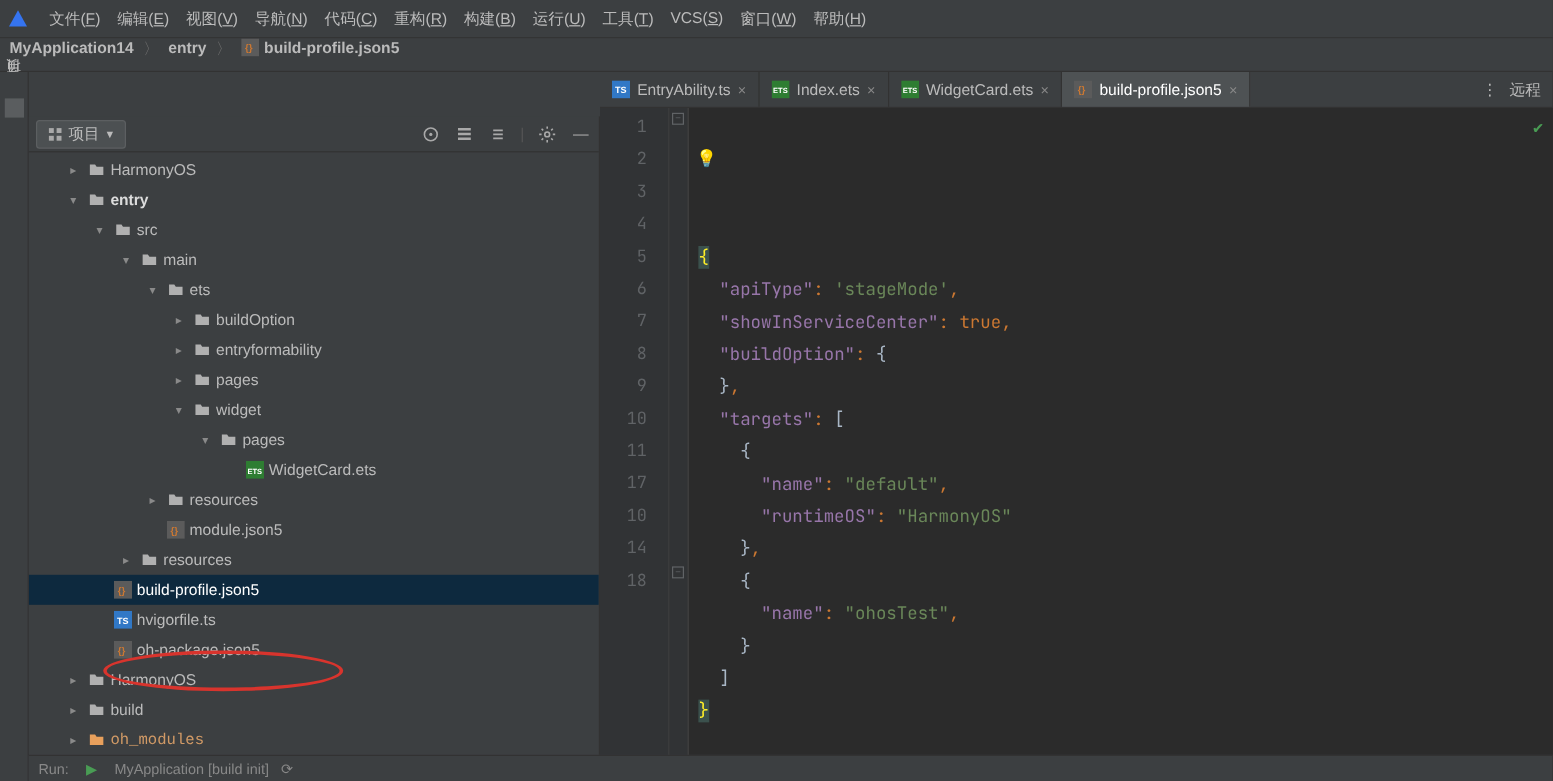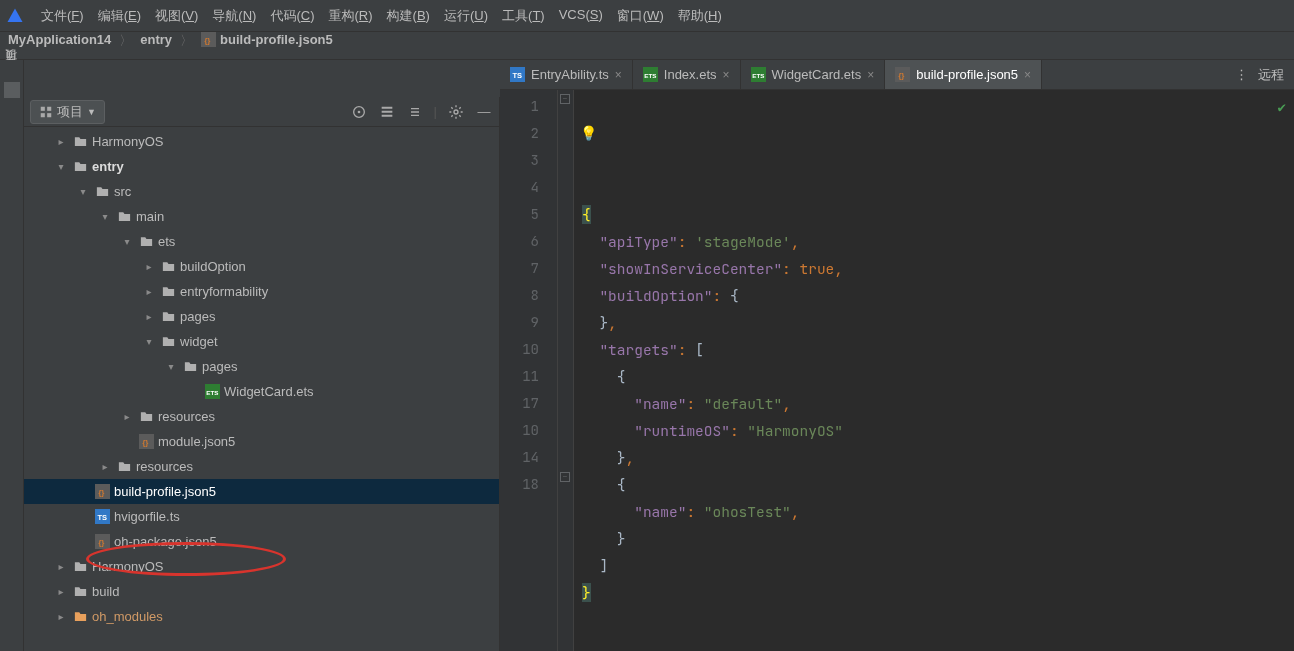--- a/index.html
+++ b/index.html
@@ -142,21 +142,21 @@
     color: #ffffff;
   }
   .tree-row .arrow {
     width: 14px;
     text-align: center;
     color: #8a8a8a;
     font-size: 10px;
   }
   .tree-row .bold { font-weight: bold; color: #dcdcdc; }
   .tree-row .icon { width: 16px; height: 16px; display: flex; align-items: center; justify-content: center; }
-  .orange-text { color: #d19a66; }
+  .orange-text { color: #d19a66; font-family: Liberation Mono, monospace; }
   .red-ellipse {
     position: absolute;
     left: 86px;
     top: 482px;
     width: 200px;
     height: 34px;
     border: 3px solid #d8342d;
     border-radius: 50%;
     pointer-events: none;
     z-index: 5;
@@ -626,13 +626,19 @@
           <div class="fold-mark" style="top: 4px;">−</div>
           <div class="fold-mark" style="top: 382px;">−</div>
         </div>
       <div class="code" id="code">
         <span class="bulb">💡</span>
         <span class="check">✔</span>
       <div><span class="tok-brace-hl">{</span></div><div><span>  </span><span class="tok-key">"apiType"</span><span class="tok-punc">: </span><span class="tok-str">'stageMode'</span><span class="tok-punc">,</span></div><div><span>  </span><span class="tok-key">"showInServiceCenter"</span><span class="tok-punc">: </span><span class="tok-bool">true</span><span class="tok-punc">,</span></div><div><span>  </span><span class="tok-key">"buildOption"</span><span class="tok-punc">: </span><span class="tok-brace">{</span></div><div><span>  </span><span class="tok-brace">}</span><span class="tok-punc">,</span></div><div><span>  </span><span class="tok-key">"targets"</span><span class="tok-punc">: </span><span class="tok-brace">[</span></div><div><span>    </span><span class="tok-brace">{</span></div><div><span>      </span><span class="tok-key">"name"</span><span class="tok-punc">: </span><span class="tok-str">"default"</span><span class="tok-punc">,</span></div><div><span>      </span><span class="tok-key">"runtimeOS"</span><span class="tok-punc">: </span><span class="tok-str">"HarmonyOS"</span></div><div><span>    </span><span class="tok-brace">}</span><span class="tok-punc">,</span></div><div><span>    </span><span class="tok-brace">{</span></div><div><span>      </span><span class="tok-key">"name"</span><span class="tok-punc">: </span><span class="tok-str">"ohosTest"</span><span class="tok-punc">,</span></div><div><span>    </span><span class="tok-brace">}</span></div><div><span>  </span><span class="tok-brace">]</span></div><div><span class="tok-brace-hl">}</span></div></div>
     </div>
   </div>
 
+  <div class="footer">
+    <span>Run:</span>
+    <span class="icon-btn" style="color:#499c54;">▶</span>
+    <span>MyApplication [build init]</span>
+    <span style="color:#888;">⟳</span>
+  </div>
 </div>
 
 </body></html>

